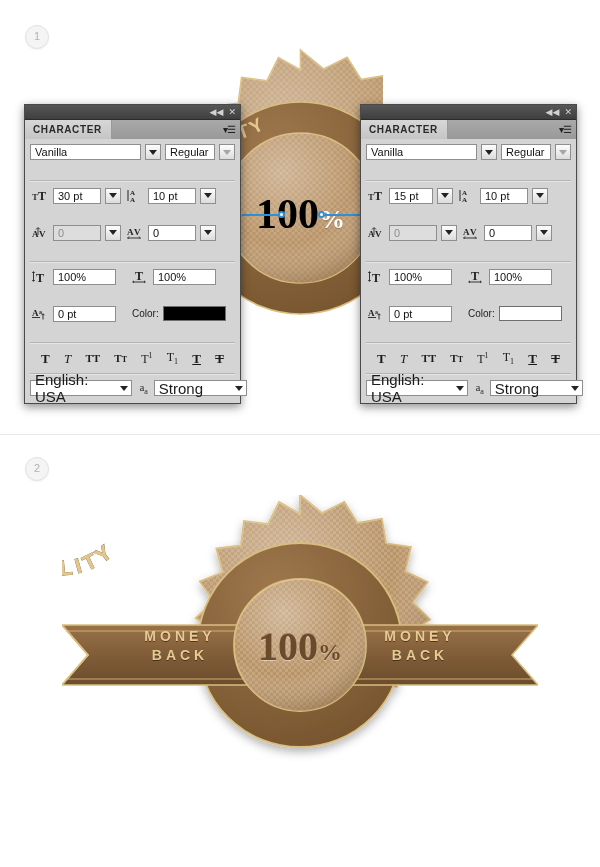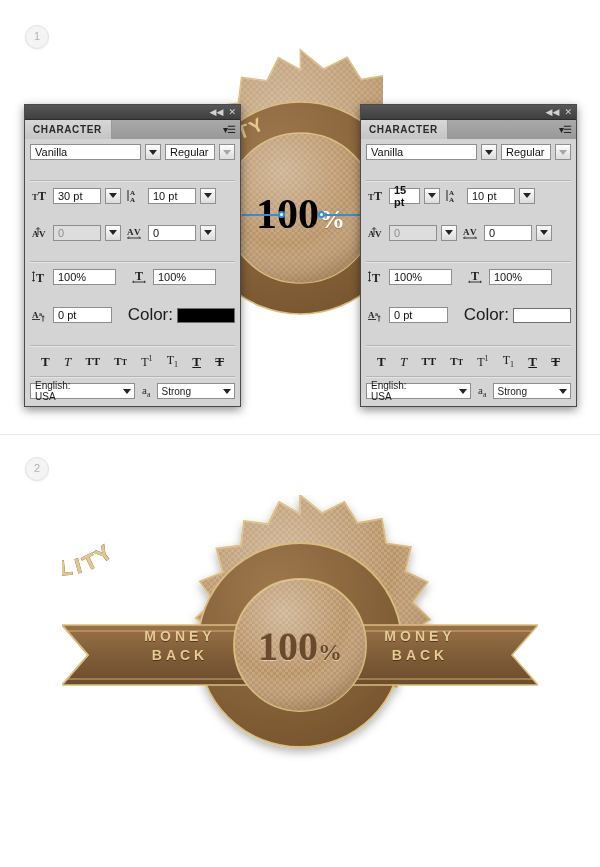--- a/index.html
+++ b/index.html
@@ -155,21 +155,21 @@
     font-size: 12px;
     flex: 0 0 19px;
   }
   .ico-lbl svg { display: block; }
 
   .swatch {
     width: 63px; height: 15px;
     border: 1px solid #6e6e6e;
     box-sizing: border-box;
   }
-  .color-lbl { font-size: 17px; color: #1b1b1b; }
+  .color-lbl { font-size: 10px; color: #1b1b1b; }
 
   .style-row {
     display: flex; align-items: center;
     justify-content: space-around;
     padding: 2px 4px 3px;
     font-family: "Liberation Serif", serif;
     color: #1b1b1b;
   }
   .style-row span { cursor: pointer; line-height: 1; }
   .sb { font-weight: bold; font-size: 13px; }
@@ -178,21 +178,21 @@
   .ssm { font-weight: bold; font-size: 11px; }
   .ssup { font-weight: normal; font-size: 12px; }
   .sund { font-weight: bold; font-size: 13px; text-decoration: underline; }
   .sstr { font-weight: bold; font-size: 13px; text-decoration: line-through; }
   .sup { font-size: 8px; vertical-align: super; }
   .sub { font-size: 8px; vertical-align: sub; }
 
   .lang-field {
     flex: 1; background: #fff; border: 1px solid #8e8e8e;
     height: 16px; display: flex; align-items: center;
-    padding: 0 3px 0 4px; font-size: 10px; box-sizing: border-box; gap: 32px;
+    padding: 0 3px 0 4px; font-size: 15px; box-sizing: border-box; gap: 32px;
   }
   .aa-ico {
     font-family: "Liberation Serif", serif;
     font-size: 11px; color: #2b2b2b; margin: 0 2px 0 3px;
   }
   .aa-ico sub { font-size: 8px; }
 
   
   .txt-guide { position: absolute; height: 2px; background: #2f8fd8; }
   .txt-handle {
@@ -426,21 +426,21 @@
 
       <div class="sep"></div>
 
       <div class="row">
         <span class="ico-lbl">
           <svg width="15" height="13" viewBox="0 0 15 13">
               <text x="0" y="11" font-family="Liberation Serif, serif" font-size="9" font-weight="bold" fill="#333">T</text>
               <text x="6" y="11" font-family="Liberation Serif, serif" font-size="12" font-weight="bold" fill="#222">T</text>
             </svg>
         </span>
-        <div class="field" style="width:31px;font-weight:bold;">15 pt</div>
+        <div class="field" style="width:44px;">15 pt</div>
         <div class="arrow-btn">
             <i></i>
           </div>
         <span class="ico-lbl">
           <svg width="15" height="13" viewBox="0 0 15 13">
               <text x="3" y="6" font-family="Liberation Serif, serif" font-size="7" font-weight="bold" fill="#222">A</text>
               <text x="3" y="12.5" font-family="Liberation Serif, serif" font-size="7" font-weight="bold" fill="#222">A</text>
               <path d="M1,1 L1,12" stroke="#222" stroke-width="1"></path>
             </svg>
         </span>

